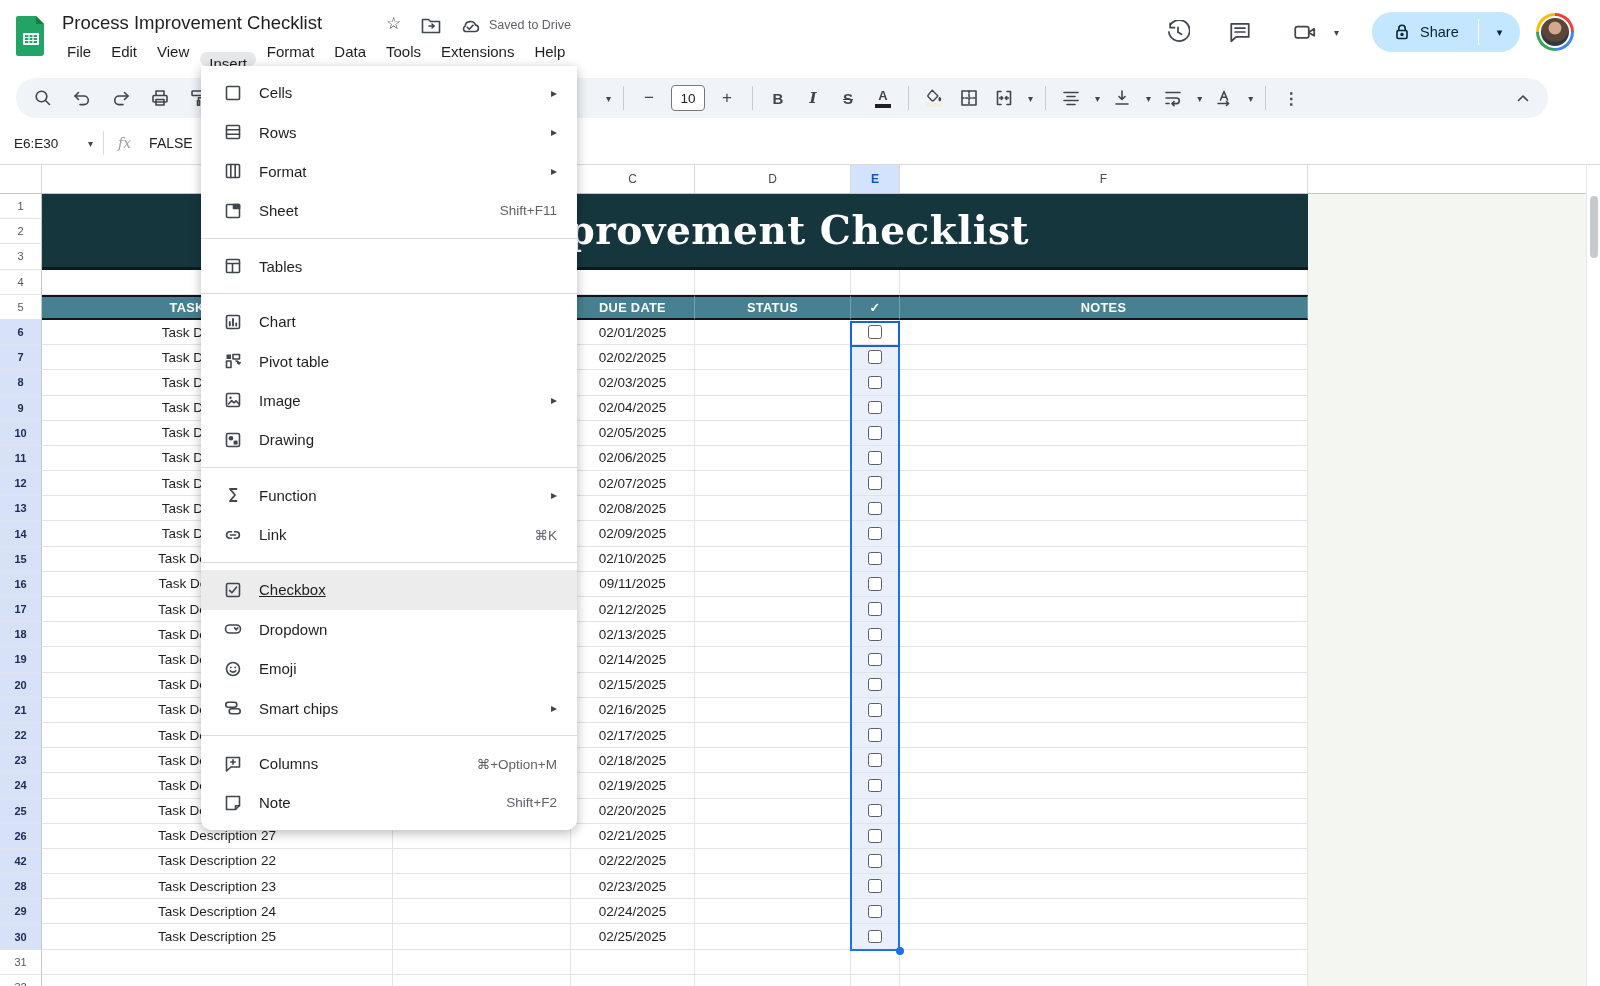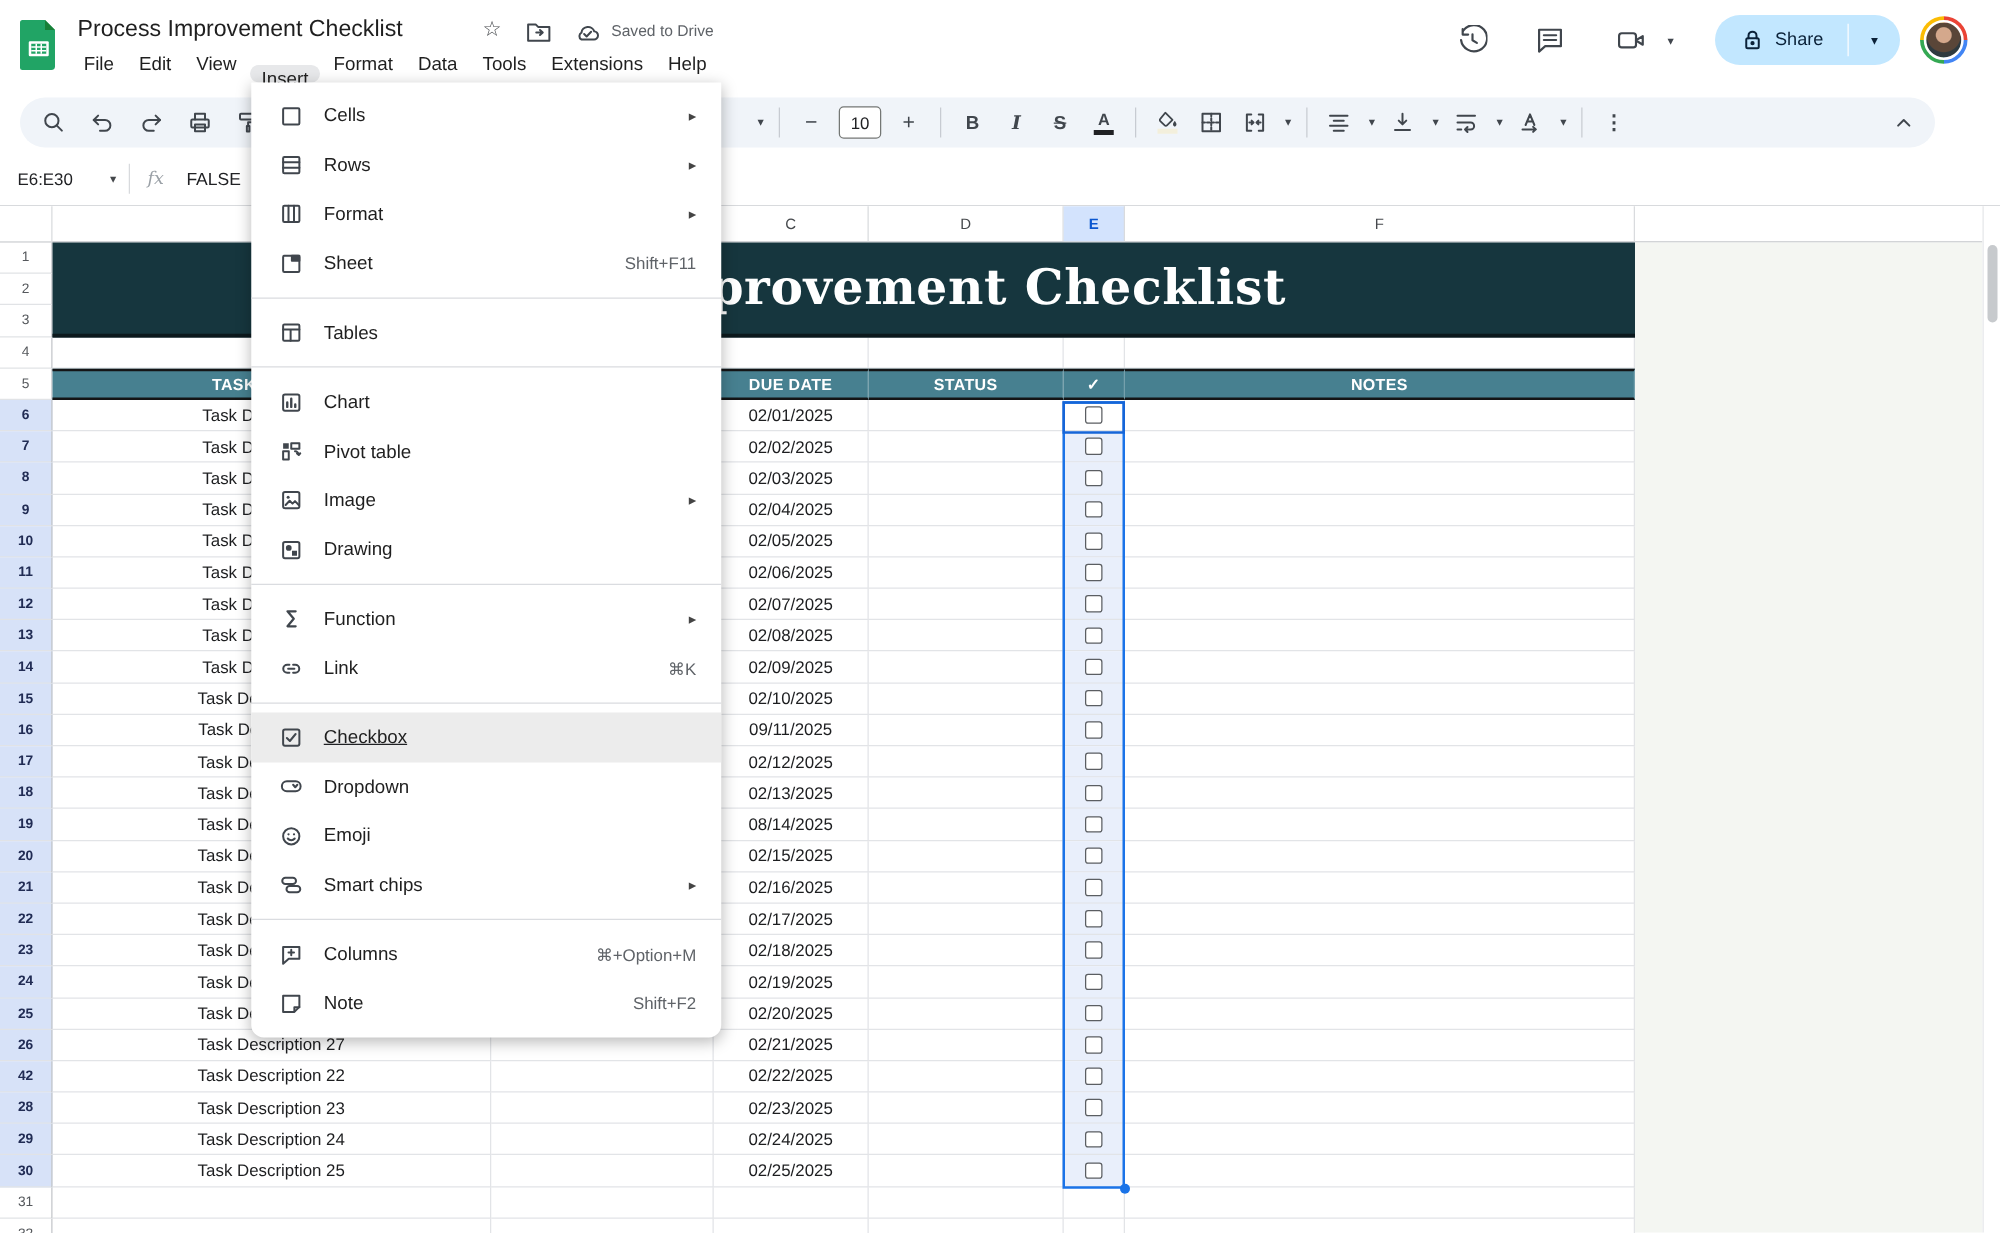--- a/index.html
+++ b/index.html
@@ -485,21 +485,21 @@
         <div class="cell" style="width: 156px;"></div>
         <div class="cell tint" style="width: 49px;">
           <div class="cb"></div>
         </div>
         <div class="cell" style="width: 408px;"></div>
       </div>
       <div class="row">
         <div class="rowhead sel">19</div>
         <div class="cell" style="width: 351px;">Task Description 14</div>
         <div class="cell" style="width: 178px;"></div>
-        <div class="cell" style="width: 124px;">08/14/2025</div>
+        <div class="cell" style="width: 124px;">02/14/2025</div>
         <div class="cell" style="width: 156px;"></div>
         <div class="cell tint" style="width: 49px;">
           <div class="cb"></div>
         </div>
         <div class="cell" style="width: 408px;"></div>
       </div>
       <div class="row">
         <div class="rowhead sel">20</div>
         <div class="cell" style="width: 351px;">Task Description 15</div>
         <div class="cell" style="width: 178px;"></div>

